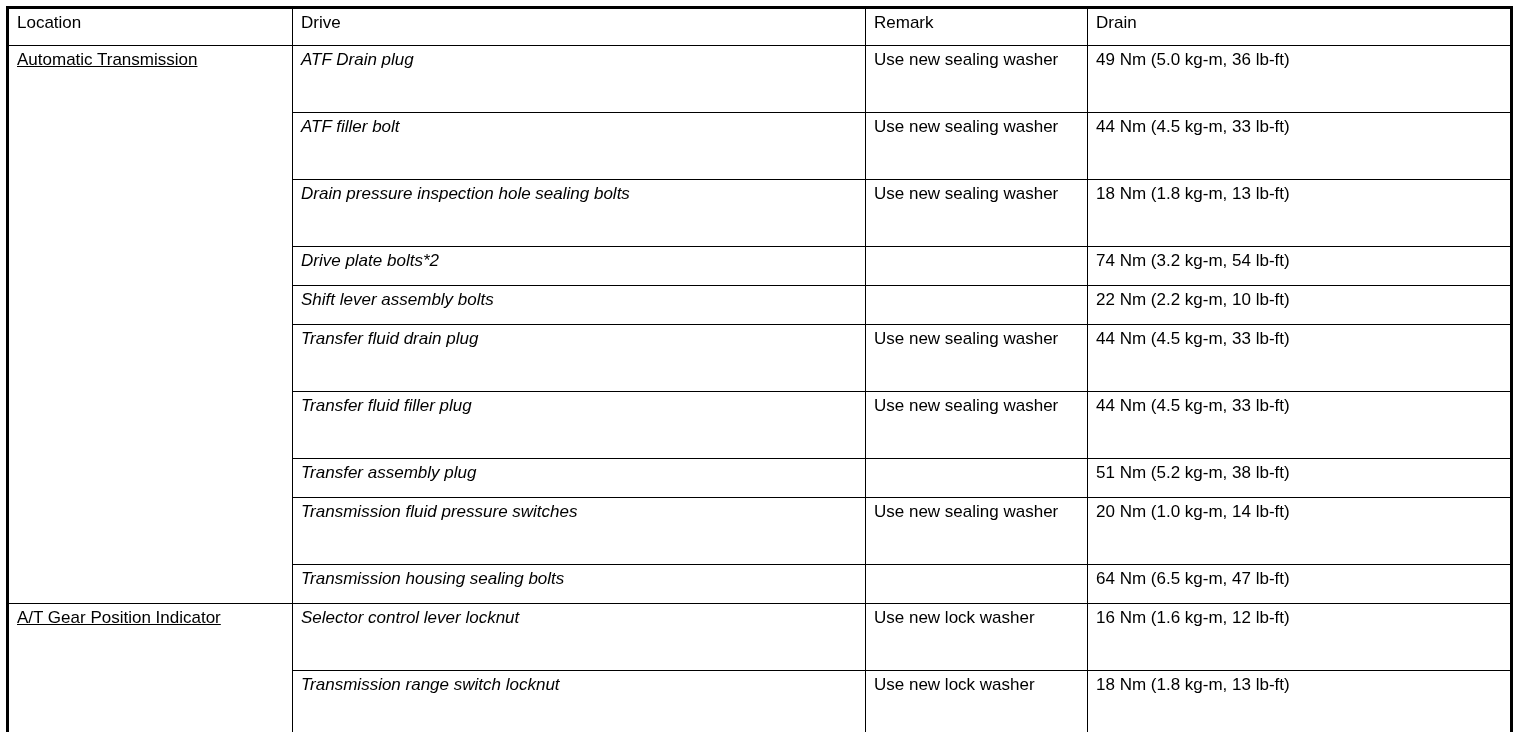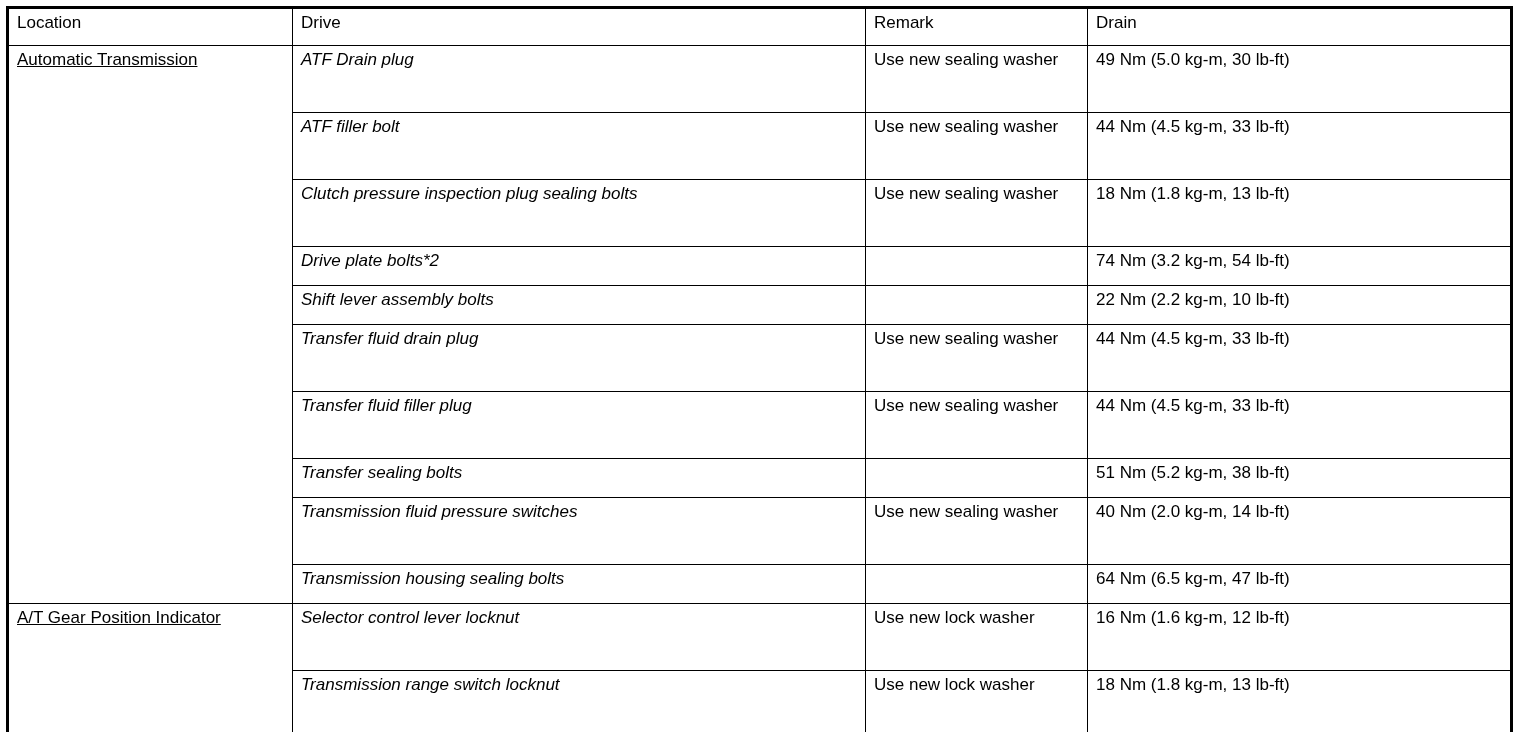--- a/index.html
+++ b/index.html
@@ -83,29 +83,29 @@
         <td>Remark</td>
         <td>Drain</td>
       </tr>
     </thead>
     <tbody>
 
       <tr class="row-tall">
         <td class="location-cell" rowspan="10">Automatic Transmission</td>
         <td class="item-cell">ATF Drain plug</td>
         <td class="remark-cell">Use new sealing washer</td>
-        <td class="torque-cell">49 Nm (5.0 kg-m, 30 lb-ft)</td>
+        <td class="torque-cell">49 Nm (5.0 kg-m, 36 lb-ft)</td>
       </tr>
       <tr class="row-tall">
         <td class="item-cell">ATF filler bolt</td>
         <td class="remark-cell">Use new sealing washer</td>
         <td class="torque-cell">44 Nm (4.5 kg-m, 33 lb-ft)</td>
       </tr>
       <tr class="row-tall">
-        <td class="item-cell">Clutch pressure inspection plug sealing bolts</td>
+        <td class="item-cell">Drain pressure inspection hole sealing bolts</td>
         <td class="remark-cell">Use new sealing washer</td>
         <td class="torque-cell">18 Nm (1.8 kg-m, 13 lb-ft)</td>
       </tr>
       <tr class="row-short">
         <td class="item-cell">Drive plate bolts*2</td>
         <td class="remark-cell"></td>
         <td class="torque-cell">74 Nm (3.2 kg-m, 54 lb-ft)</td>
       </tr>
       <tr class="row-short">
         <td class="item-cell">Shift lever assembly bolts</td>
@@ -116,28 +116,28 @@
         <td class="item-cell">Transfer fluid drain plug</td>
         <td class="remark-cell">Use new sealing washer</td>
         <td class="torque-cell">44 Nm (4.5 kg-m, 33 lb-ft)</td>
       </tr>
       <tr class="row-tall">
         <td class="item-cell">Transfer fluid filler plug</td>
         <td class="remark-cell">Use new sealing washer</td>
         <td class="torque-cell">44 Nm (4.5 kg-m, 33 lb-ft)</td>
       </tr>
       <tr class="row-short">
-        <td class="item-cell">Transfer sealing bolts</td>
+        <td class="item-cell">Transfer assembly plug</td>
         <td class="remark-cell"></td>
         <td class="torque-cell">51 Nm (5.2 kg-m, 38 lb-ft)</td>
       </tr>
       <tr class="row-tall">
         <td class="item-cell">Transmission fluid pressure switches</td>
         <td class="remark-cell">Use new sealing washer</td>
-        <td class="torque-cell">40 Nm (2.0 kg-m, 14 lb-ft)</td>
+        <td class="torque-cell">20 Nm (1.0 kg-m, 14 lb-ft)</td>
       </tr>
       <tr class="row-short">
         <td class="item-cell">Transmission housing sealing bolts</td>
         <td class="remark-cell"></td>
         <td class="torque-cell">64 Nm (6.5 kg-m, 47 lb-ft)</td>
       </tr>
 
       <tr class="row-tall">
         <td class="location-cell" rowspan="2">A/T Gear Position Indicator</td>
         <td class="item-cell">Selector control lever locknut</td>

